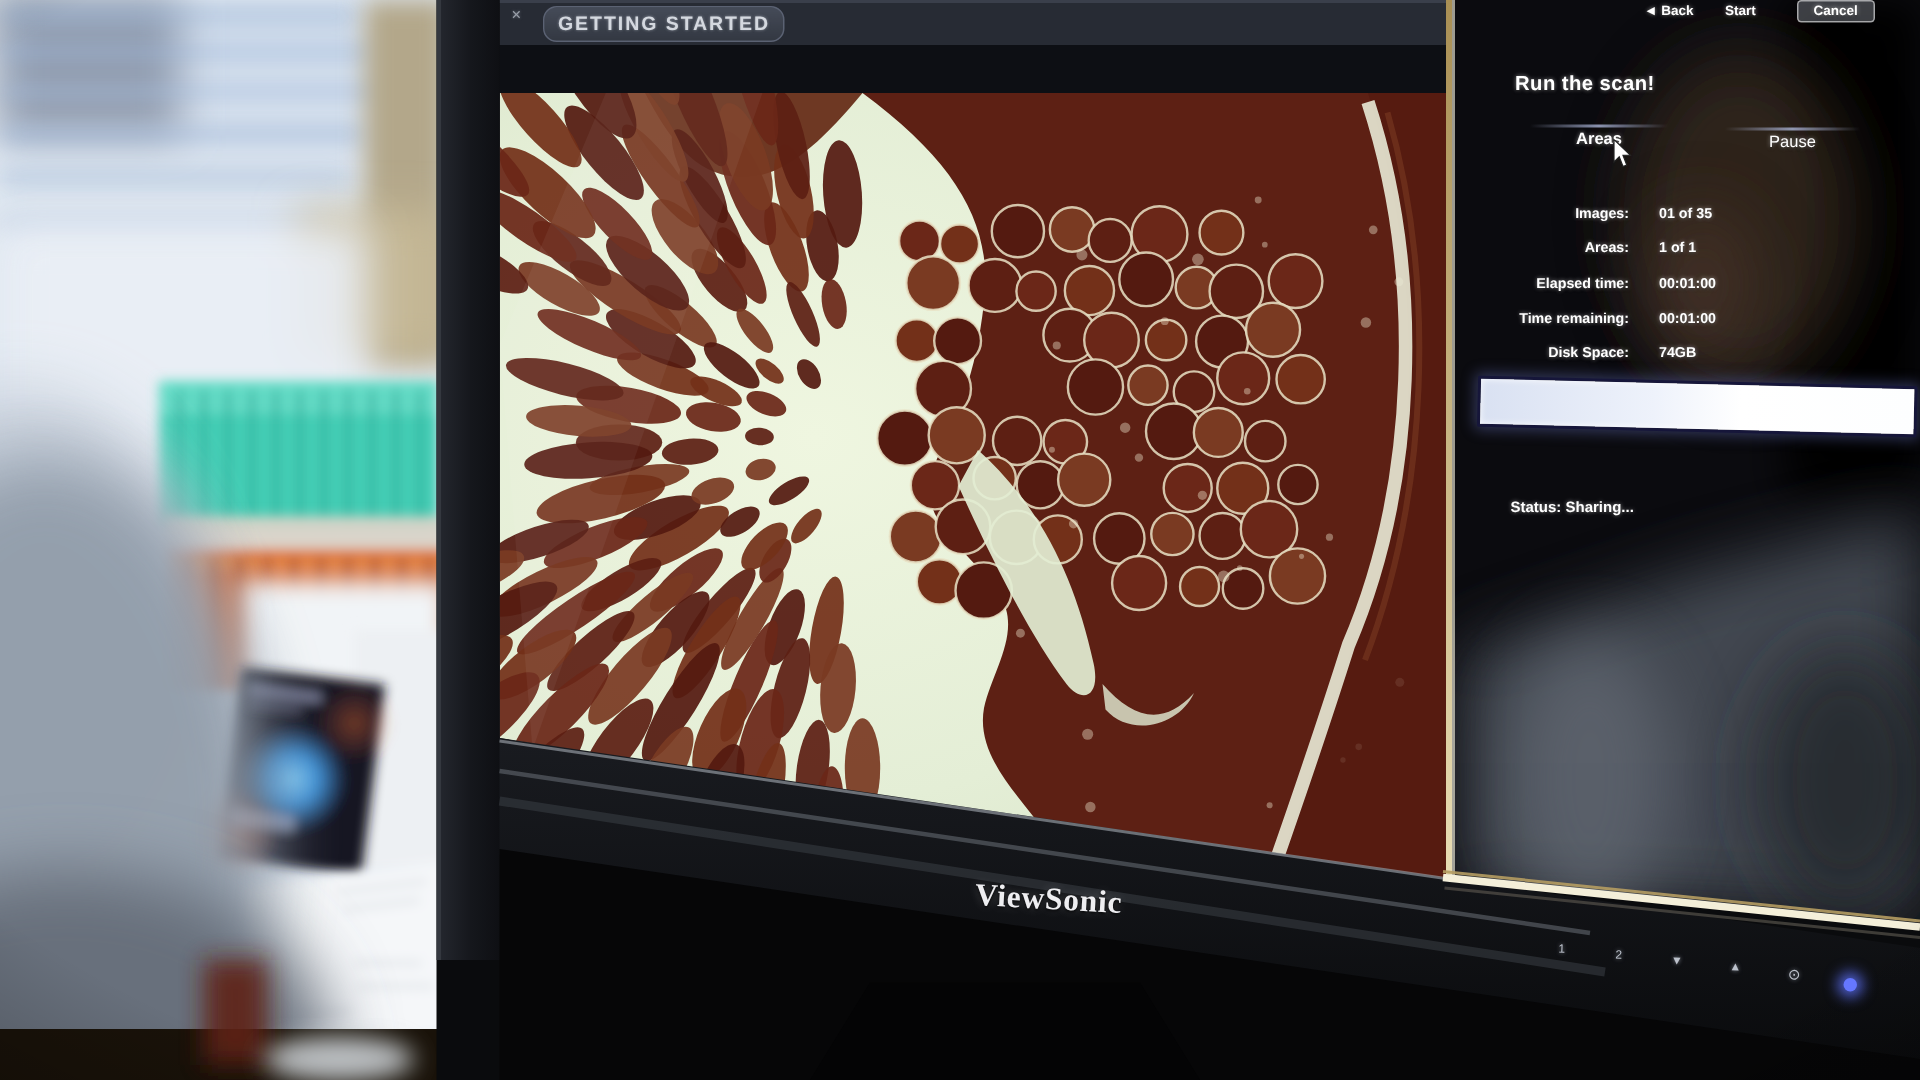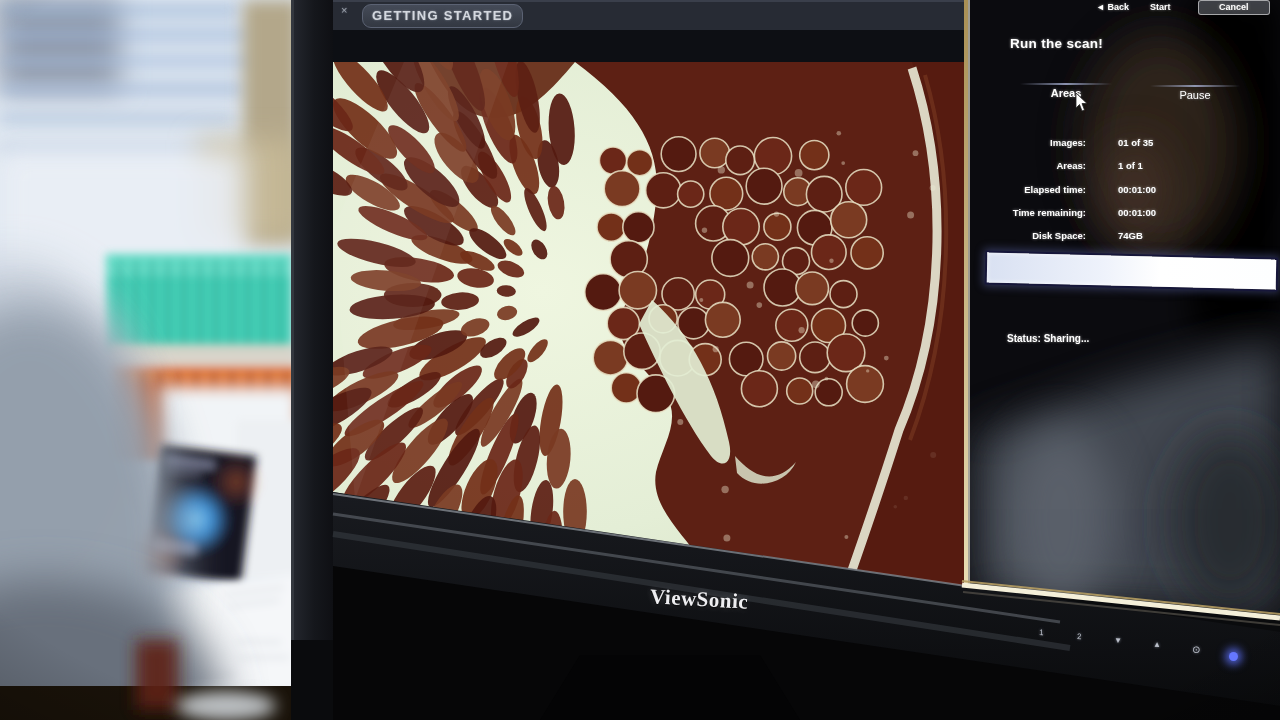--- a/index.html
+++ b/index.html
@@ -11,30 +11,30 @@
   
   .tab-close{left:341px;top:4px;font-size:11px;color:#9aa0aa;text-shadow:0 0 2px rgba(180,190,210,.5);}
   .tab{left:362px;top:4px;padding:3px 9px 4px;font-size:13px;font-weight:bold;letter-spacing:1.3px;
        color:#d4d8df;background:linear-gradient(#454b58,#333842);border:1px solid #5b6273;
        border-radius:9px;text-shadow:0 0 2px rgba(220,225,235,.5);}
 
   
   .wiz{color:#fff;text-shadow:0 0 3px rgba(255,255,255,.55),0 1px 2px rgba(0,0,0,.6);}
   .nav-back{left:1096px;top:2px;font-size:9px;font-weight:bold;}
   .nav-finish{left:1150px;top:2px;font-size:9px;font-weight:bold;}
-  .nav-cancel{left:1198px;top:0px;font-size:9px;font-weight:bold;padding:1px 20px 2px;
+  .nav-cancel{left:1198px;top:0px;font-size:9px;font-weight:bold;padding:1px 10px 2px;
               border-radius:3px;background:rgba(212,218,232,.28);border:1px solid rgba(255,255,255,.55);}
-  .wiz-title{left:1010px;top:36px;font-size:13.5px;font-weight:bold;letter-spacing:.3px;}
+  .wiz-title{left:1010px;top:48px;font-size:13.5px;font-weight:bold;letter-spacing:.3px;}
   .btn-line{height:2px;background:linear-gradient(90deg,rgba(160,170,200,0),rgba(170,180,215,.8),rgba(160,170,200,0));}
   .line-start{left:1020px;top:83px;width:92px;}
   .line-pause{left:1150px;top:85px;width:90px;}
   .btn-start{left:1020px;top:87px;width:92px;text-align:center;font-size:11px;font-weight:bold;}
   .btn-pause{left:1150px;top:89px;width:90px;text-align:center;font-size:11px;font-weight:normal;}
   .cursor{left:1075px;top:93px;width:15px;height:20px;}
-  .frow{left:978px;width:210px;display:flex;align-items:baseline;gap:12px;}
+  .frow{left:978px;width:210px;display:flex;align-items:baseline;}
   .frow .lab{flex:0 0 108px;text-align:right;font-size:9.5px;font-weight:bold;}
   .frow .val{margin-left:20px;font-size:9.5px;font-weight:bold;}
   .progress{left:985px;top:254px;width:289px;height:30px;transform:rotate(1.4deg);
             background:#0a0a18;border:2px solid #16163a;border-radius:1px;
             box-shadow:0 0 9px 2px rgba(120,135,225,.35);}
   .progress .fill{height:100%;background:linear-gradient(90deg,#d9e1f2,#eef2fb 40%,#ffffff 60%,#fdfeff);
             box-shadow:inset 0 0 5px rgba(255,255,255,.9);}
   .status{left:1007px;top:333px;font-size:10px;font-weight:bold;text-align:right;}
 
   

